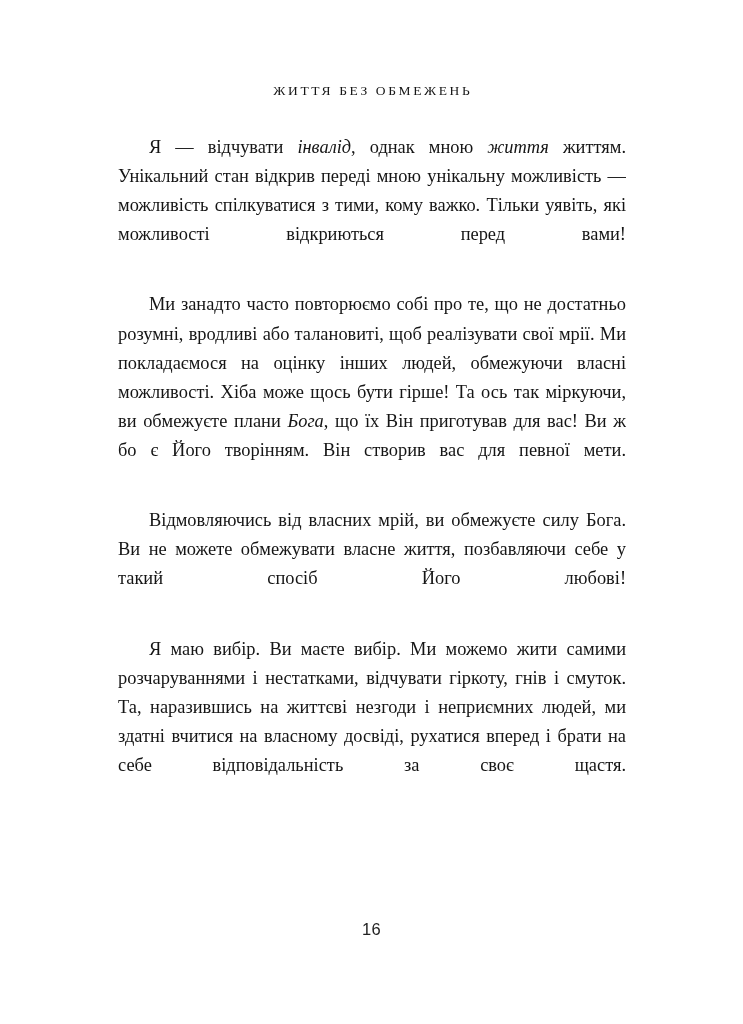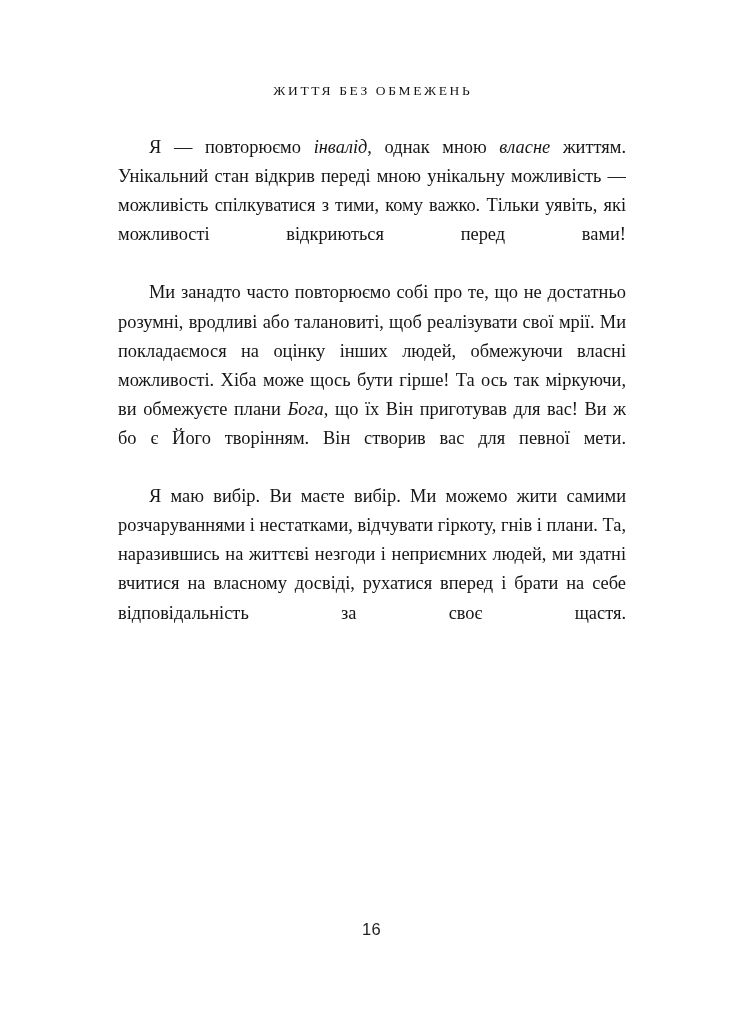--- a/index.html
+++ b/index.html
@@ -53,21 +53,21 @@
     text-justify: inter-word;
     font-size: 18.4px;
     line-height: 29.1px;
     color: #151515;
     text-indent: 31px;
     hyphens: manual;
     -webkit-hyphens: manual;
   }
 
   .para + .para {
-    margin-top: 0;
+    margin-top: 12px;
   }
 
   .para i, .para em {
   }
 
   
   .para::after {
     content: "";
     display: inline-block;
     width: 100%;
@@ -89,30 +89,33 @@
 </head>
 <body>
 
 <div class="page">
 
   <div class="running-header">ЖИТТЯ БЕЗ ОБМЕЖЕНЬ</div>
 
   <div class="text-block">
 
     <p class="para">
-      <span>Я — повторюємо </span><i>інвалід</i><span>, однак мною </span><i>власне</i><span> життям. Унікальний стан відкрив переді мною унікальну можливість — можливість спілкуватися з тими, кому важко. Тільки уявіть, які можливості відкриються перед вами!</span>
+      <span>Я — відчувати </span><i>інвалід</i><span>, однак мною </span><i>життя</i><span> життям. Унікальний стан відкрив переді мною унікальну можливість — можливість спілкуватися з тими, кому важко. Тільки уявіть, які можливості відкриються перед вами!</span>
     </p>
 
     <p class="para">
       <span>Ми занадто часто повторюємо собі про те, що не достатньо розумні, вродливі або талановиті, щоб реалізувати свої мрії. Ми покладаємося на оцінку інших людей, обмежуючи власні можливості. Хіба може щось бути гірше! Та ось так міркуючи, ви обмежуєте плани </span><i>Бога</i><span>, що їх  Він приготував для вас! Ви ж бо є Його творінням. Він створив вас для певної мети.</span>
     </p>
 
+    <p class="para">
+      <span>Відмовляючись від власних мрій, ви обмежуєте силу Бога. Ви не можете обмежувати власне життя, позбавляючи себе у такий спосіб Його любові!</span>
+    </p>
 
     <p class="para">
-      <span>Я маю вибір. Ви маєте вибір. Ми можемо жити самими розчаруваннями і нестатками, відчувати гіркоту, гнів і плани. Та, наразившись на життєві незгоди і неприємних людей, ми здатні вчитися на власному досвіді, рухатися вперед і брати на себе відповідальність за своє щастя.</span>
+      <span>Я маю вибір. Ви маєте вибір. Ми можемо жити самими розчаруваннями і нестатками, відчувати гіркоту, гнів і смуток. Та, наразившись на життєві незгоди і неприємних людей, ми здатні вчитися на власному досвіді, рухатися вперед і брати на себе відповідальність за своє щастя.</span>
     </p>
 
 
   </div>
 
   <div class="folio">16</div>
 
 </div>
 
 </body></html>

